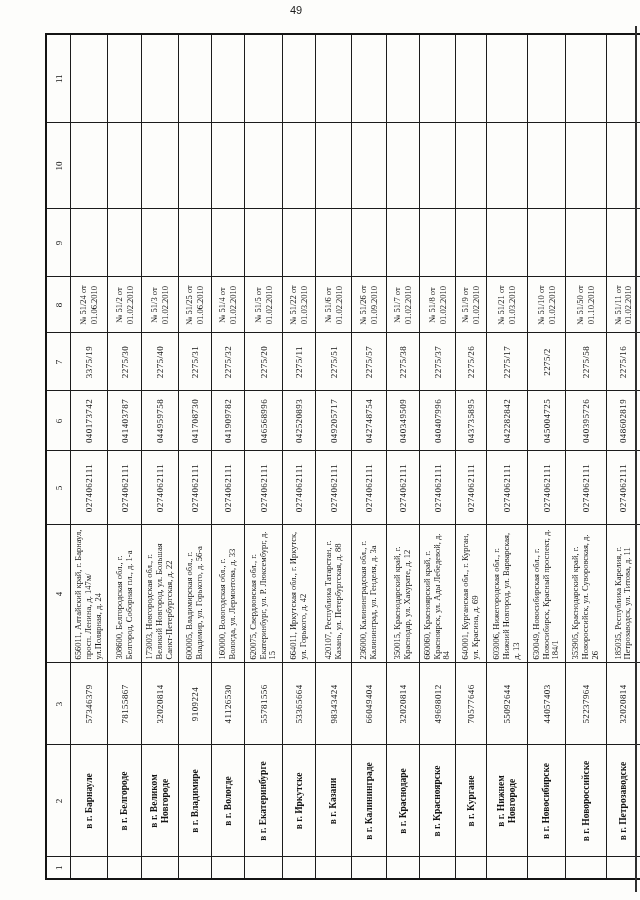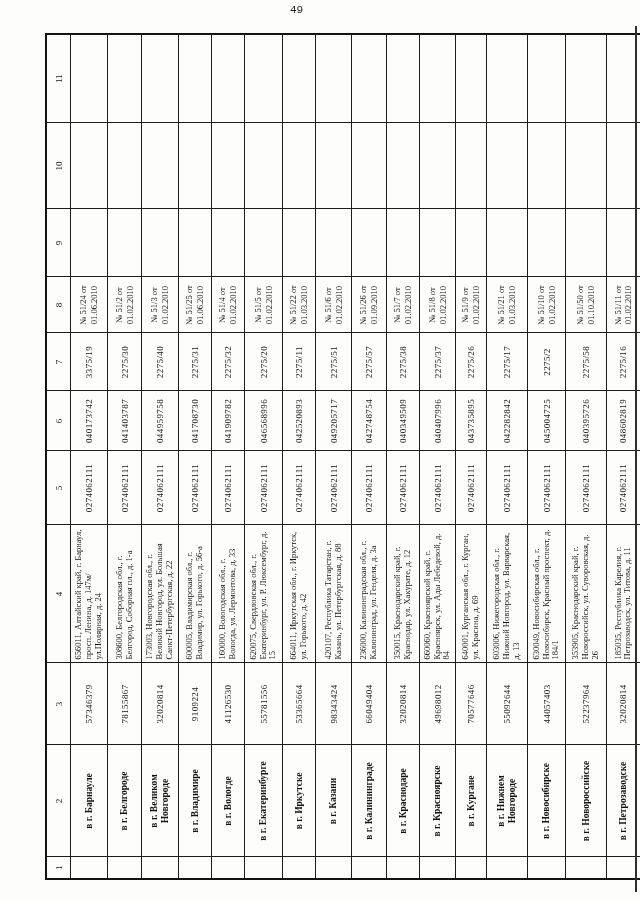--- a/index.html
+++ b/index.html
@@ -2,21 +2,21 @@
 <html><head>
 <meta charset="utf-8">
 <style>
   html,body { margin:0; padding:0; background:#e8e8e8; }
   .page {
     position:relative; width:640px; height:900px; background:#fdfdfb;
     overflow:hidden; font-family:"Liberation Serif","DejaVu Serif",serif;
   }
   .pageno {
     position:absolute; top:4px; left:290px; font-size:11px; color:#1d1d1d;
-    font-family:Liberation Mono, monospace;
+    font-family:Liberation Sans, sans-serif;
   }
   
   .rot {
     position:absolute; left:45px; top:35px; width:845px; height:593px;
     transform-origin:0 0; transform: rotate(-90deg) translateX(-845px);
   }
   table.reg { border-collapse:collapse; table-layout:fixed; width:845px; border:2px solid #141414; }
   .reg th, .reg td {
     border:1px solid #1c1c1c; padding:1px 2px; vertical-align:middle; text-align:center;
     color:#141414; overflow:hidden;

